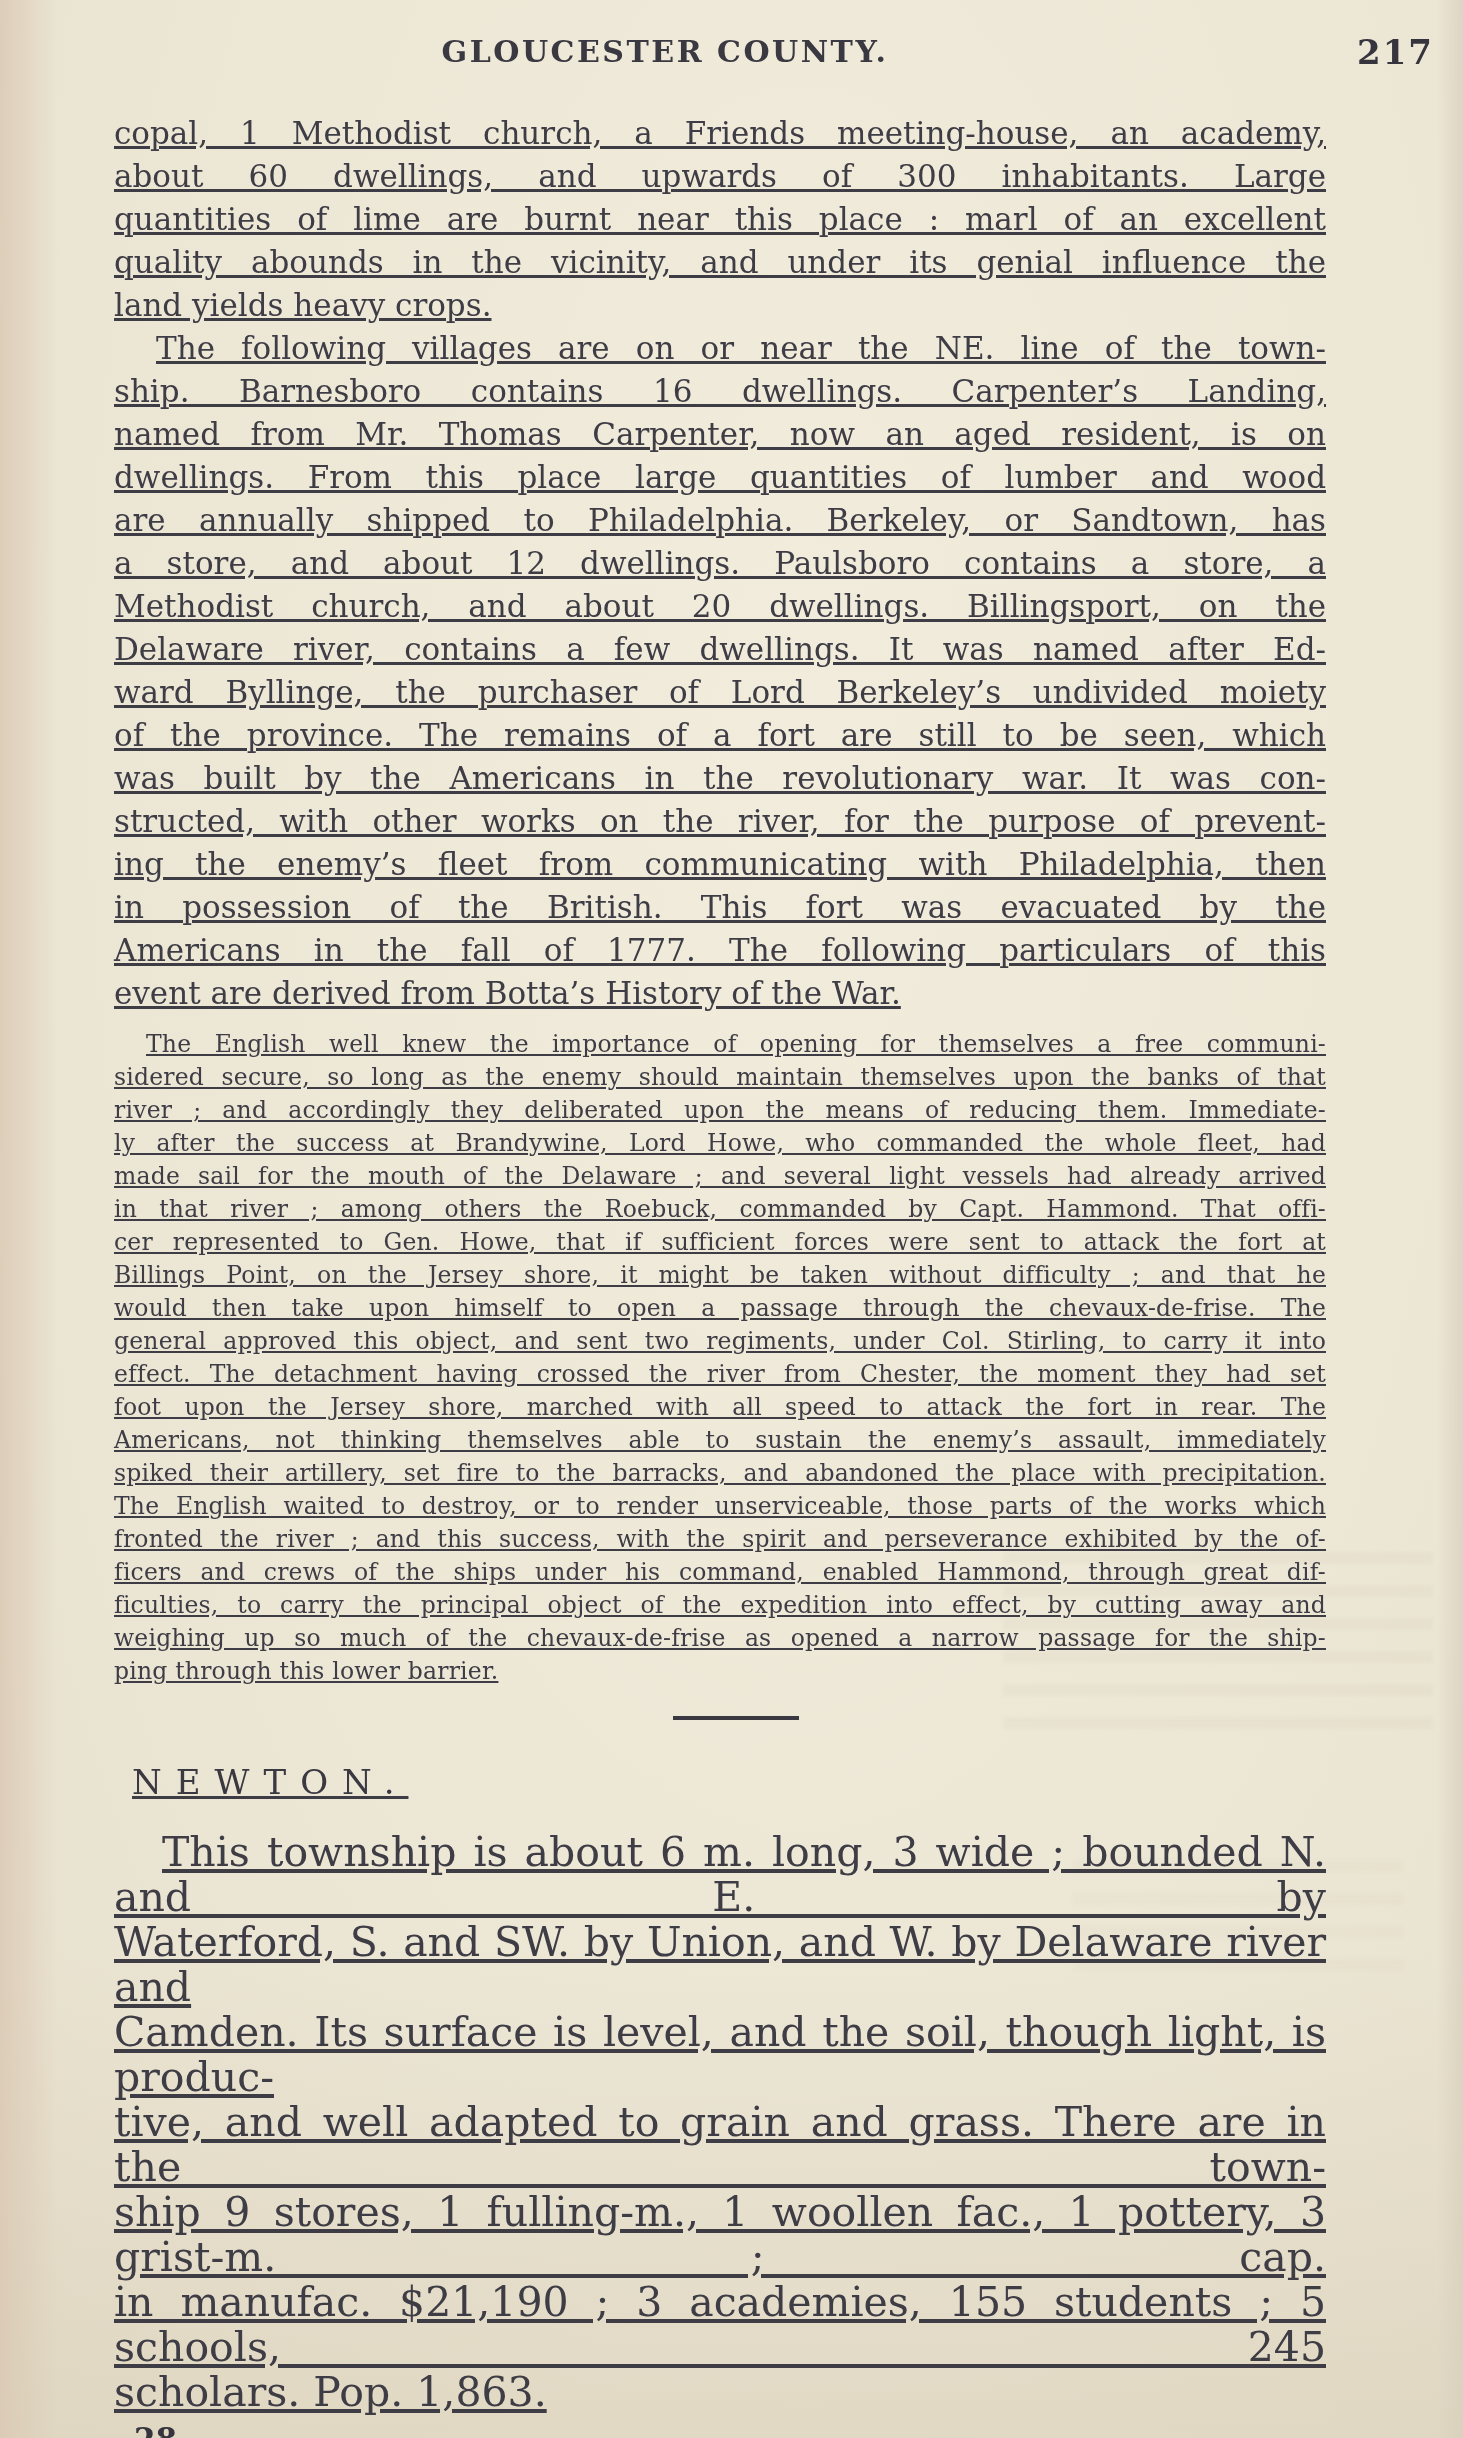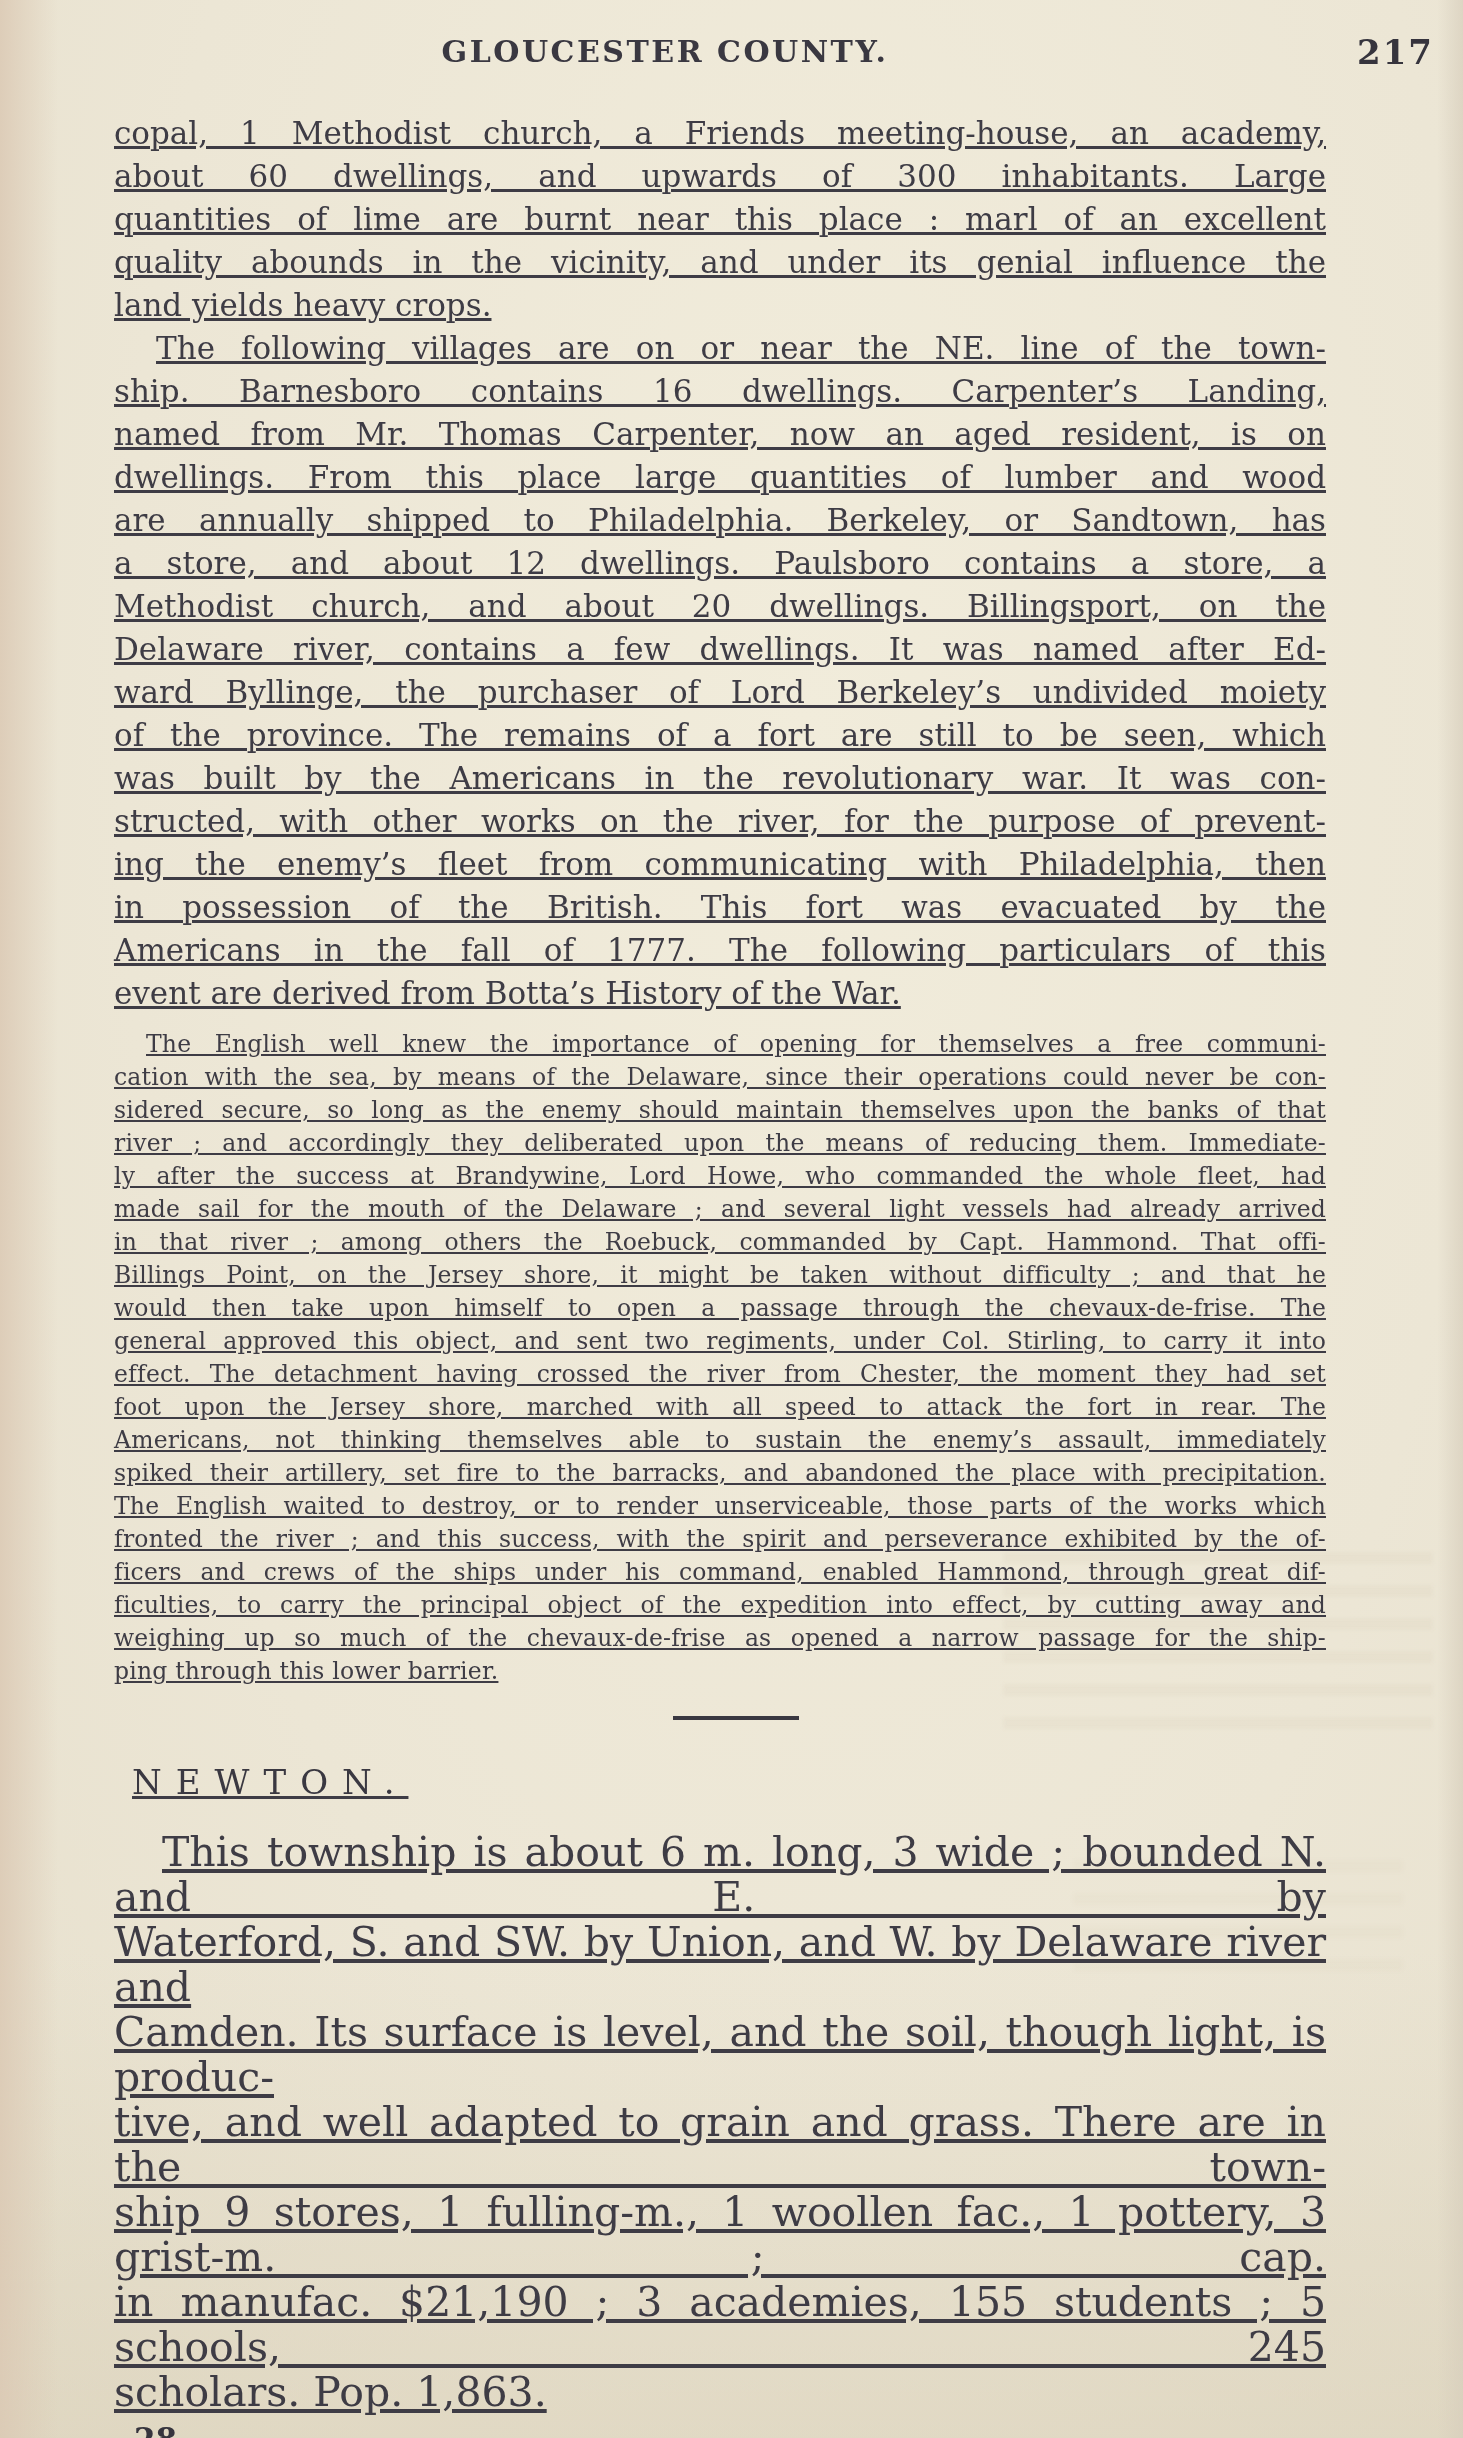--- a/index.html
+++ b/index.html
@@ -140,26 +140,26 @@
       <div class="jl">was built by the Americans in the revolutionary war.  It was con-</div>
       <div class="jl">structed, with other works on the river, for the purpose of prevent-</div>
       <div class="jl">ing the enemy’s fleet from communicating with Philadelphia, then</div>
       <div class="jl">in possession of the British.  This fort was evacuated by the</div>
       <div class="jl">Americans in the fall of 1777.  The following particulars of this</div>
       <div class="jl last">event are derived from Botta’s History of the War.</div>
     </div>
 
     <div class="quote">
       <div class="jl indent">The English well knew the importance of opening for themselves a free communi-</div>
-      <div class="jl">cation with the sea, by means of the Delaware, since their operations could never be con-</div>
       <div class="jl">sidered secure, so long as the enemy should maintain themselves upon the banks of that</div>
       <div class="jl">river ; and accordingly they deliberated upon the means of reducing them.  Immediate-</div>
       <div class="jl">ly after the success at Brandywine, Lord Howe, who commanded the whole fleet, had</div>
       <div class="jl">made sail for the mouth of the Delaware ; and several light vessels had already arrived</div>
       <div class="jl">in that river ; among others the Roebuck, commanded by Capt. Hammond.  That offi-</div>
+      <div class="jl">cer represented to Gen. Howe, that if sufficient forces were sent to attack the fort at</div>
       <div class="jl">Billings Point, on the Jersey shore, it might be taken without difficulty ; and that he</div>
       <div class="jl">would then take upon himself to open a passage through the chevaux-de-frise.  The</div>
       <div class="jl">general approved this object, and sent two regiments, under Col. Stirling, to carry it into</div>
       <div class="jl">effect.  The detachment having crossed the river from Chester, the moment they had set</div>
       <div class="jl">foot upon the Jersey shore, marched with all speed to attack the fort in rear.  The</div>
       <div class="jl">Americans, not thinking themselves able to sustain the enemy’s assault, immediately</div>
       <div class="jl">spiked their artillery, set fire to the barracks, and abandoned the place with precipitation.</div>
       <div class="jl">The English waited to destroy, or to render unserviceable, those parts of the works which</div>
       <div class="jl">fronted the river ; and this success, with the spirit and perseverance exhibited by the of-</div>
       <div class="jl">ficers and crews of the ships under his command, enabled Hammond, through great dif-</div>

